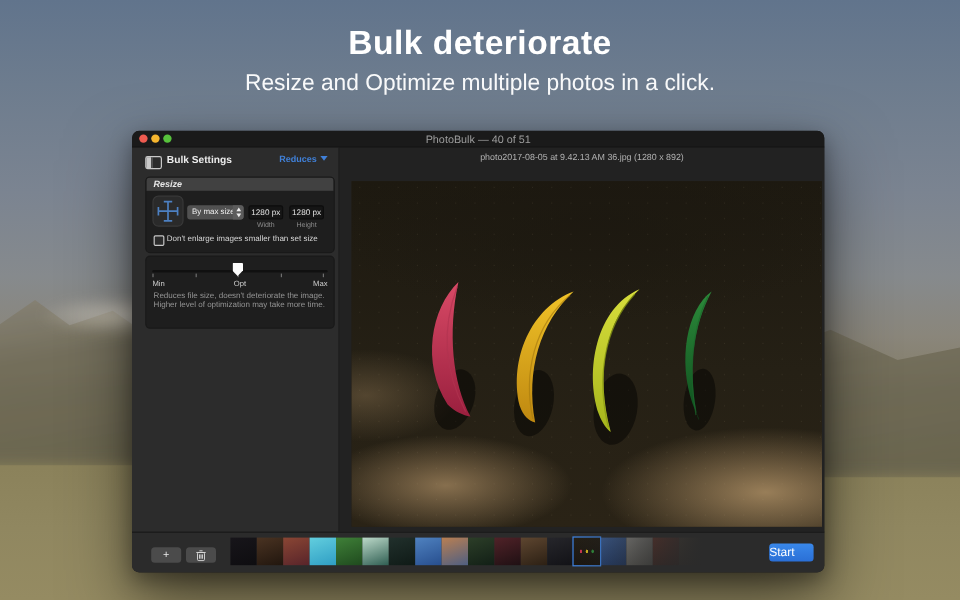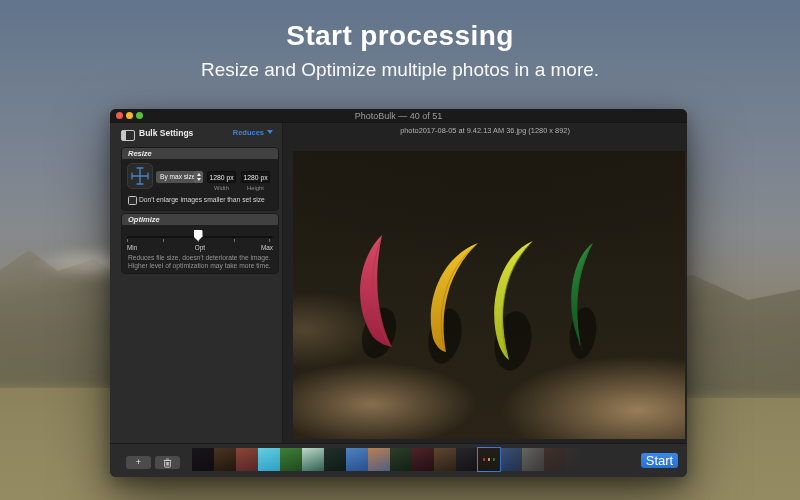--- a/index.html
+++ b/index.html
@@ -100,35 +100,35 @@
   .fbtn{position:absolute;top:12px;width:25px;height:13px;background:#4b4b4b;border-radius:3px;
     color:#eaeaea;text-align:center;line-height:13px;font-size:9px;cursor:default;}
   #btn-add{left:16px;}
   #btn-trash{left:45px;}
   .strip{position:absolute;left:82px;top:4px;height:23px;display:flex;}
   .thumb{width:22px;height:23px;flex:none;}
   .thumb.selected{outline:1.5px solid #3e82e0;outline-offset:0;z-index:2;}
   .strip-fade{position:absolute;left:370px;top:3px;width:135px;height:25px;z-index:3;
     background:linear-gradient(90deg,rgba(43,43,43,0) 0%,#2b2b2b 78%);}
   .start{position:absolute;left:531px;top:9px;width:37px;height:15px;border-radius:3px;
-    background:linear-gradient(180deg,#3988ea,#2a6fd6);color:#fff;font-size:13px;
-    text-align:center;line-height:15px;cursor:default;}
+    background:linear-gradient(180deg,#3988ea,#2a6fd6);color:#fff;font-size:10px;
+    text-align:left;line-height:15px;cursor:default;}
 </style>
 </head>
 <body>
 
 <div id="stage">
   <div class="bg-sky"></div>
   <div class="mtn mtn-left"></div>
   <div class="mtn-snow mtn"></div>
   <div class="mtn mtn-right"></div>
 
   <div class="hero">
-    <h1>Start processing</h1>
-    <p>Resize and Optimize multiple photos in a more.</p>
+    <h1>Bulk deteriorate</h1>
+    <p>Resize and Optimize multiple photos in a click.</p>
   </div>
 
   <div class="window">
 
     <div class="titlebar">
       <span class="tl" id="tl-red" style="left:6px;background:#ee5b50;"></span>
       <span class="tl" id="tl-yellow" style="left:16px;background:#f5b52e;"></span>
       <span class="tl" id="tl-green" style="left:26px;background:#57c23c;"></span>
       <div class="wtitle">PhotoBulk — 40 of 51</div>
     </div>
@@ -165,21 +165,20 @@
           <div class="field" id="f-width">1280 px</div>
           <div class="field-label" id="l-width">Width</div>
           <div class="field" id="f-height">1280 px</div>
           <div class="field-label" id="l-height">Height</div>
           <span class="cb"></span>
           <span class="cb-label">Don't enlarge images smaller than set size</span>
         </div>
       </div>
 
       <div class="panel" id="optimize-panel">
-        <div class="panel-h">Optimize</div>
         <div class="panel-b">
           <div class="track" id="slider-track"></div>
           <div class="tick" style="left: 5px;"></div>
             <div class="tick" style="left: 40.5px;"></div>
             <div class="tick" style="left: 76px;"></div>
             <div class="tick" style="left: 111.5px;"></div>
             <div class="tick" style="left: 147px;"></div>
             <div class="thumb-slider" id="slider-thumb" style="left: calc(71.5px);"></div>
           <div class="s-label" id="lab-min">Min</div>
           <div class="s-label" id="lab-opt">Opt</div>

